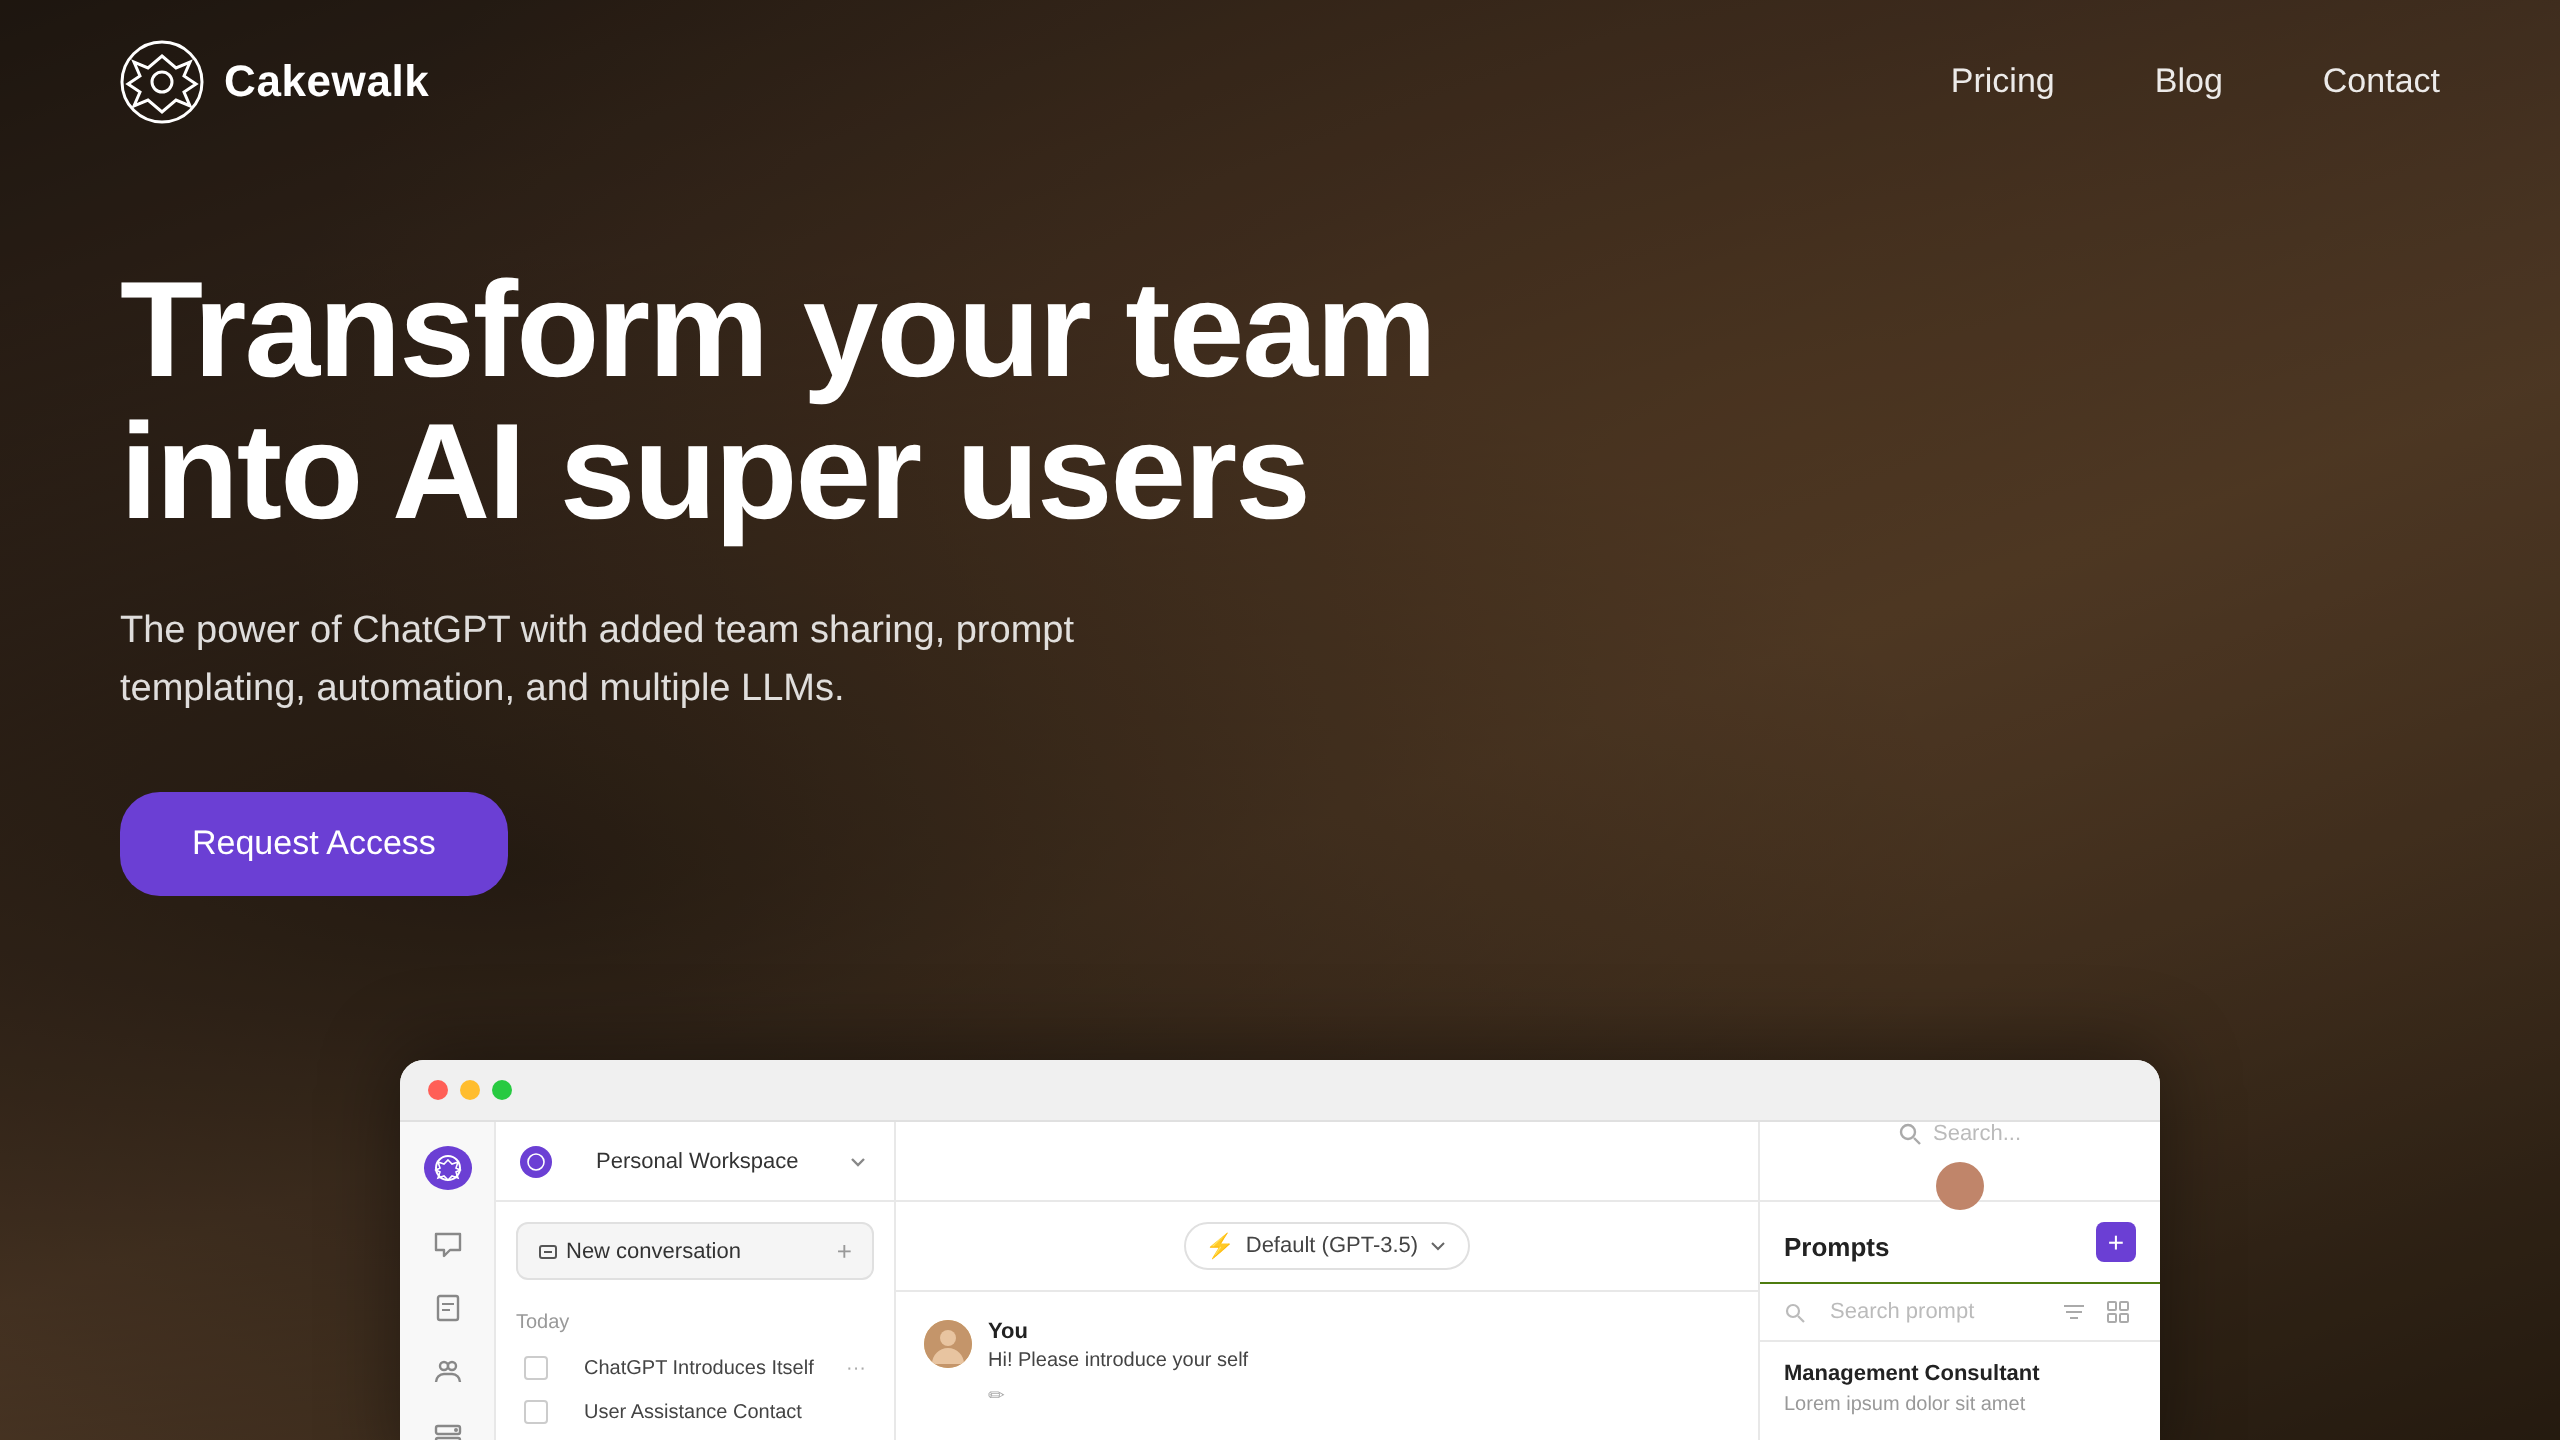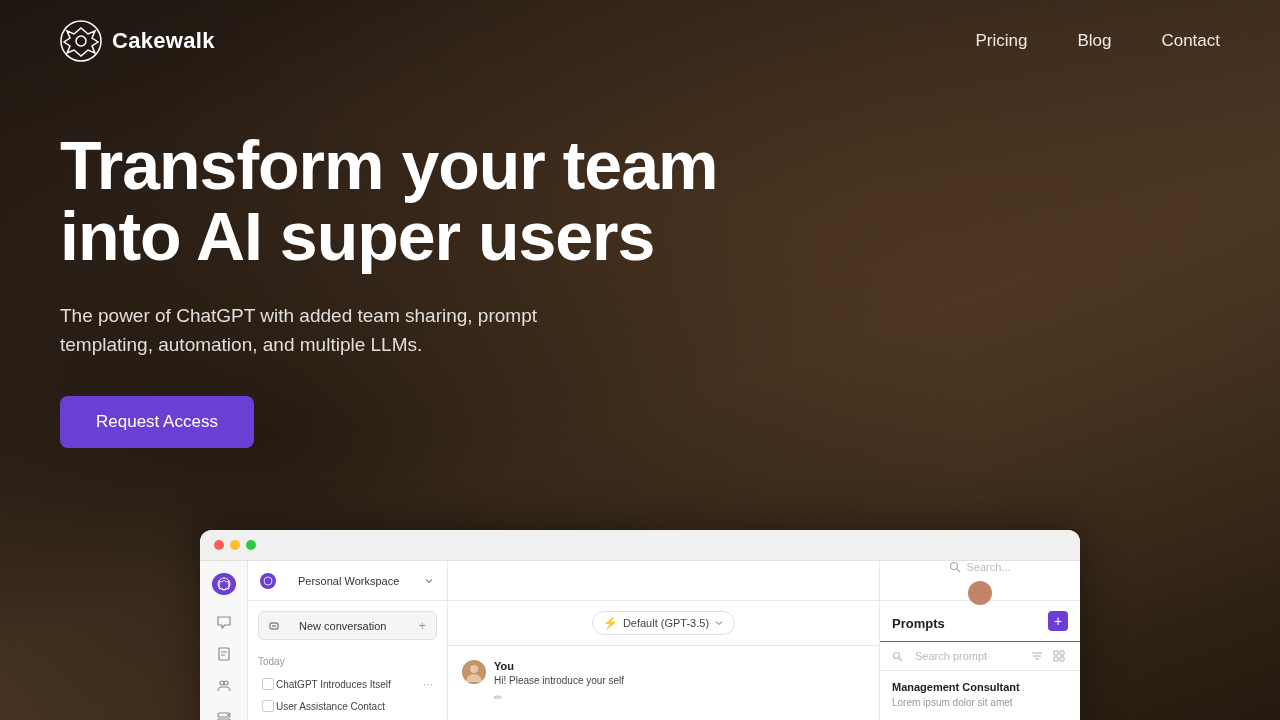--- a/index.html
+++ b/index.html
@@ -102,21 +102,21 @@
       max-width: 540px;
     }
 
     .cta-button {
       display: inline-block;
       background: #6b3fd4;
       color: #ffffff;
       font-size: 17px;
       font-weight: 500;
       padding: 16px 36px;
-      border-radius: 8px;
+      border-radius: 20px;
       border: none;
       cursor: pointer;
       text-decoration: none;
     }
 
     
     .app-preview {
       position: absolute;
       bottom: -20px;
       left: 50%;
@@ -216,21 +216,21 @@
       margin: 10px;
       padding: 6px 10px;
       background: #f5f5f5;
       border: 1px solid #e0e0e0;
       border-radius: 6px;
       font-size: 11px;
       color: #333;
       cursor: pointer;
       display: flex;
       align-items: center;
-      gap: 20px;
+      gap: 4px;
     }
 
     .conv-section {
       padding: 6px 10px;
     }
 
     .conv-date {
       font-size: 10px;
       color: #999;
       margin-bottom: 6px;
@@ -241,21 +241,21 @@
       align-items: center;
       justify-content: space-between;
       padding: 5px 4px;
       border-radius: 4px;
       cursor: pointer;
     }
 
     .conv-item-left {
       display: flex;
       align-items: center;
-      gap: 2px;
+      gap: 18px;
       font-size: 10px;
       color: #444;
     }
 
     .conv-dot {
       width: 12px;
       height: 12px;
       border: 1px solid #ccc;
       border-radius: 2px;
       flex-shrink: 0;

